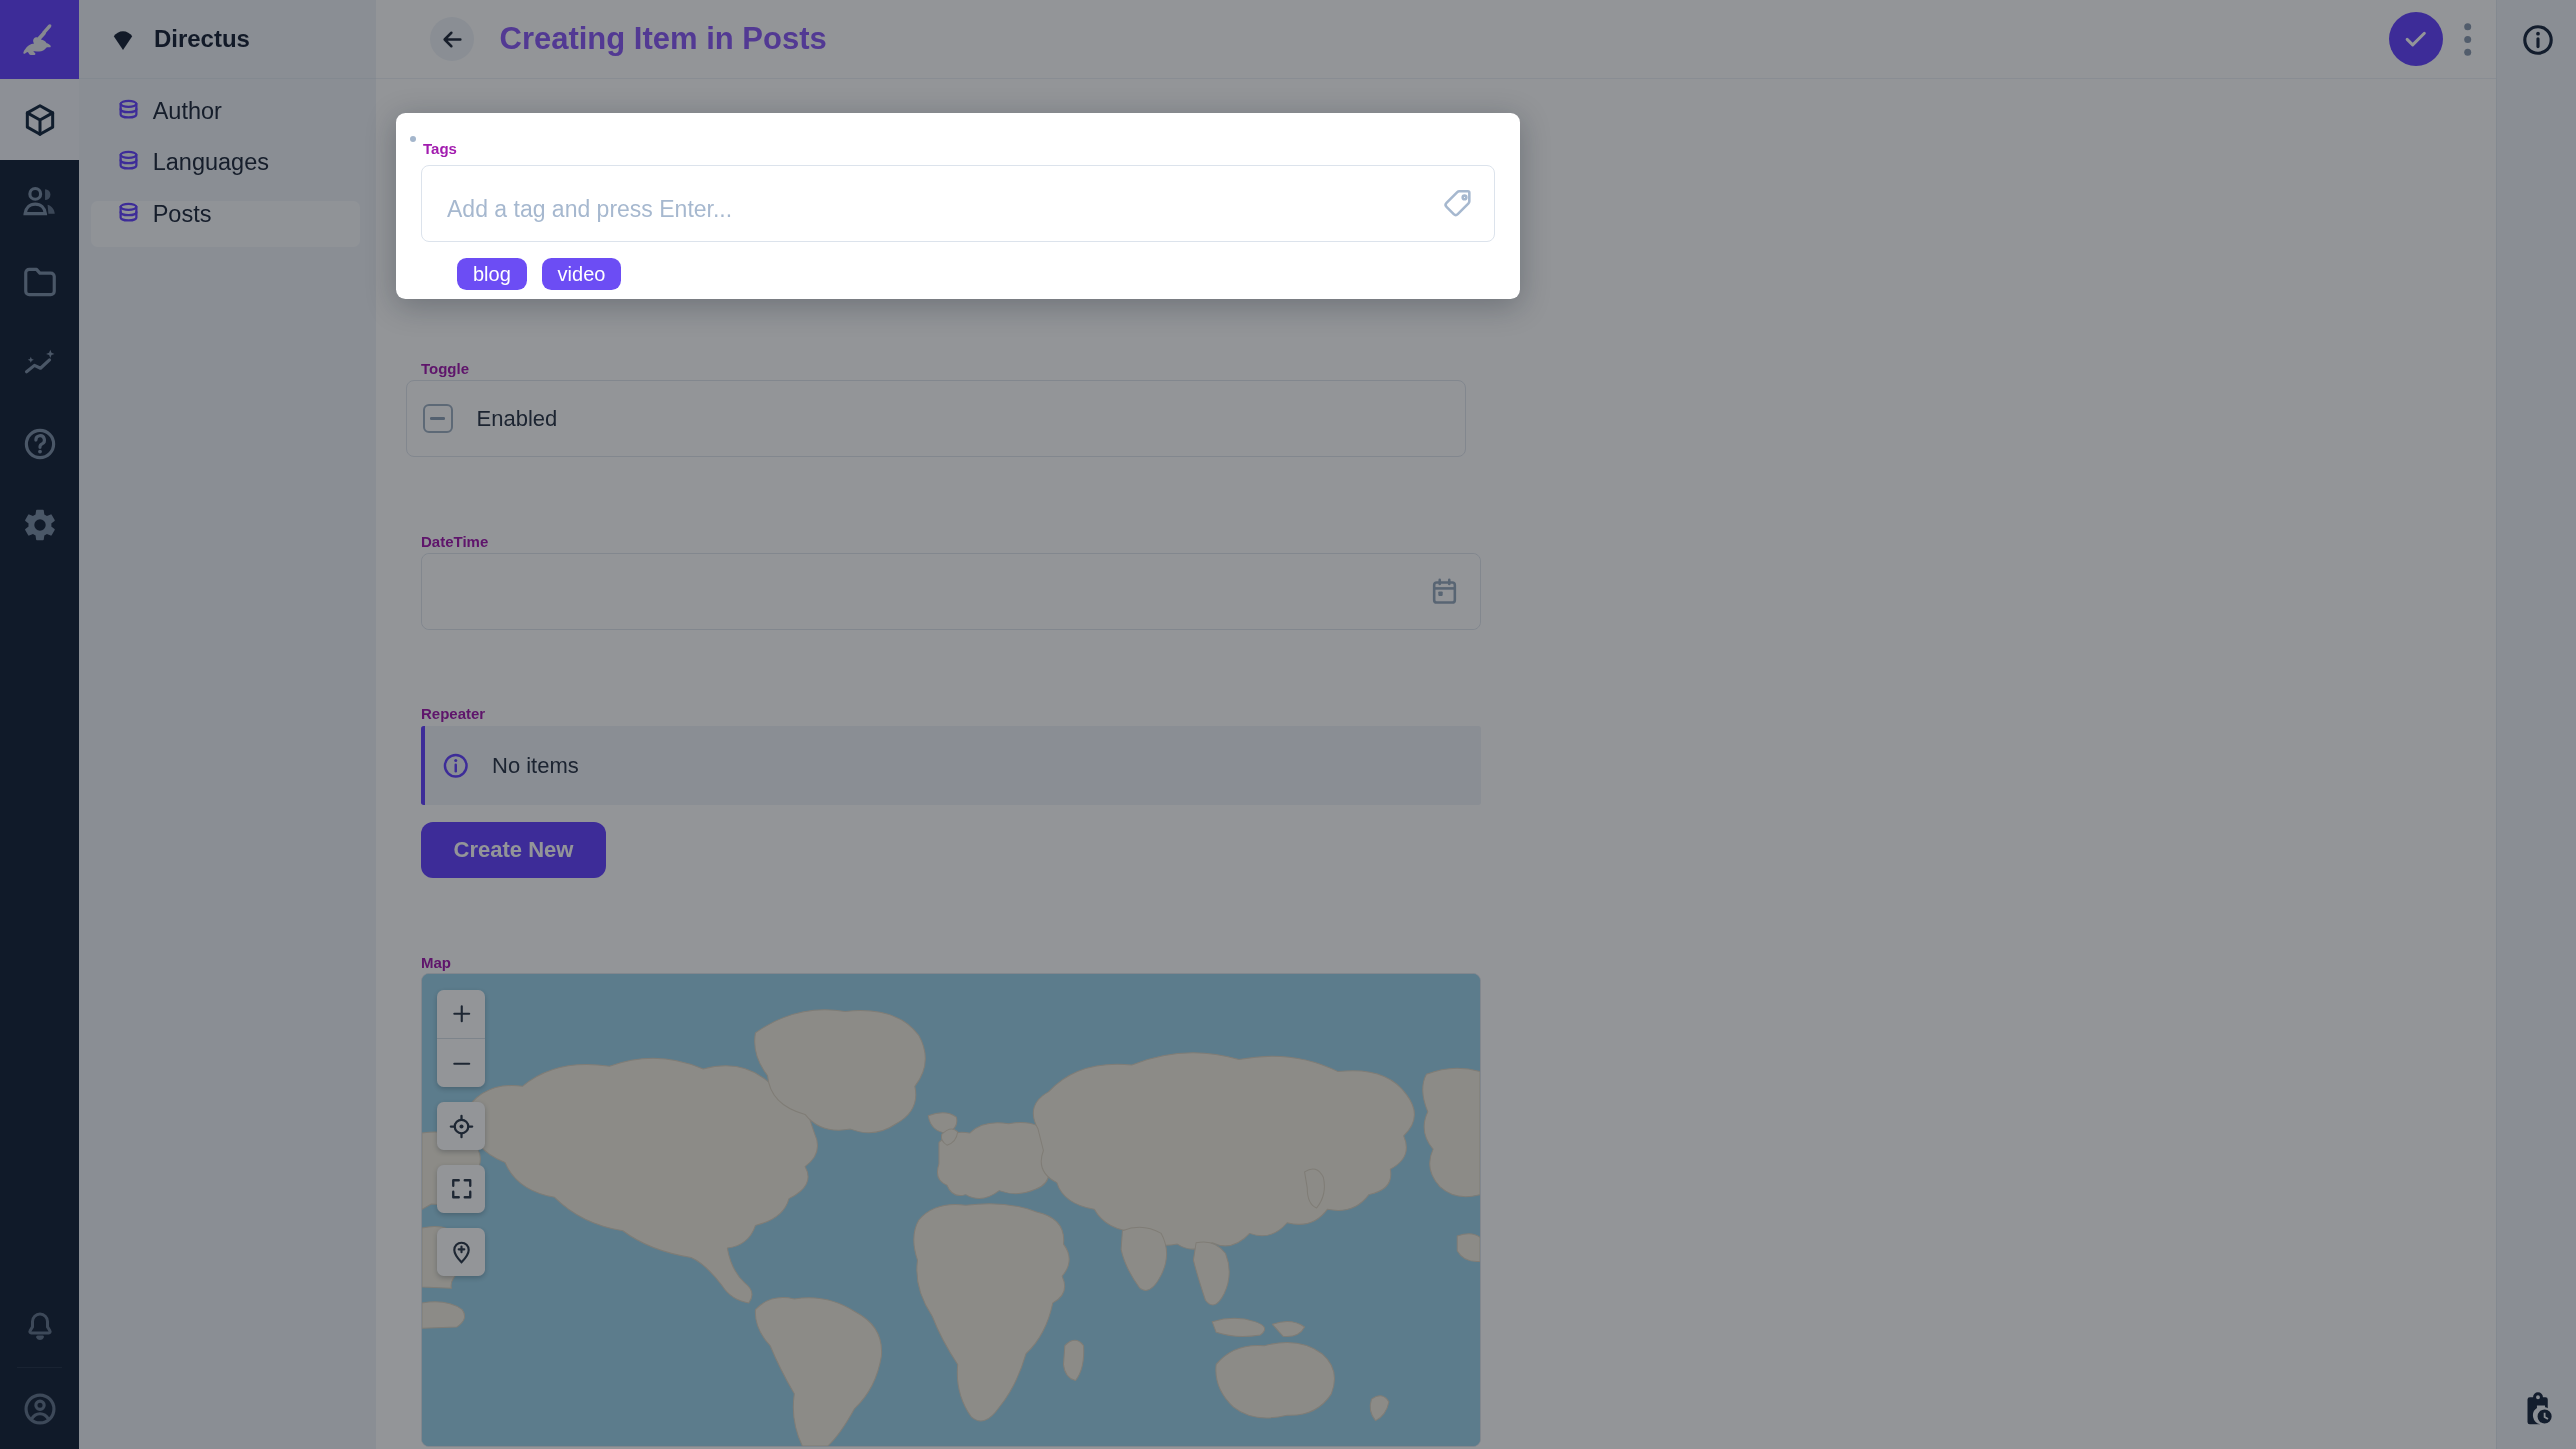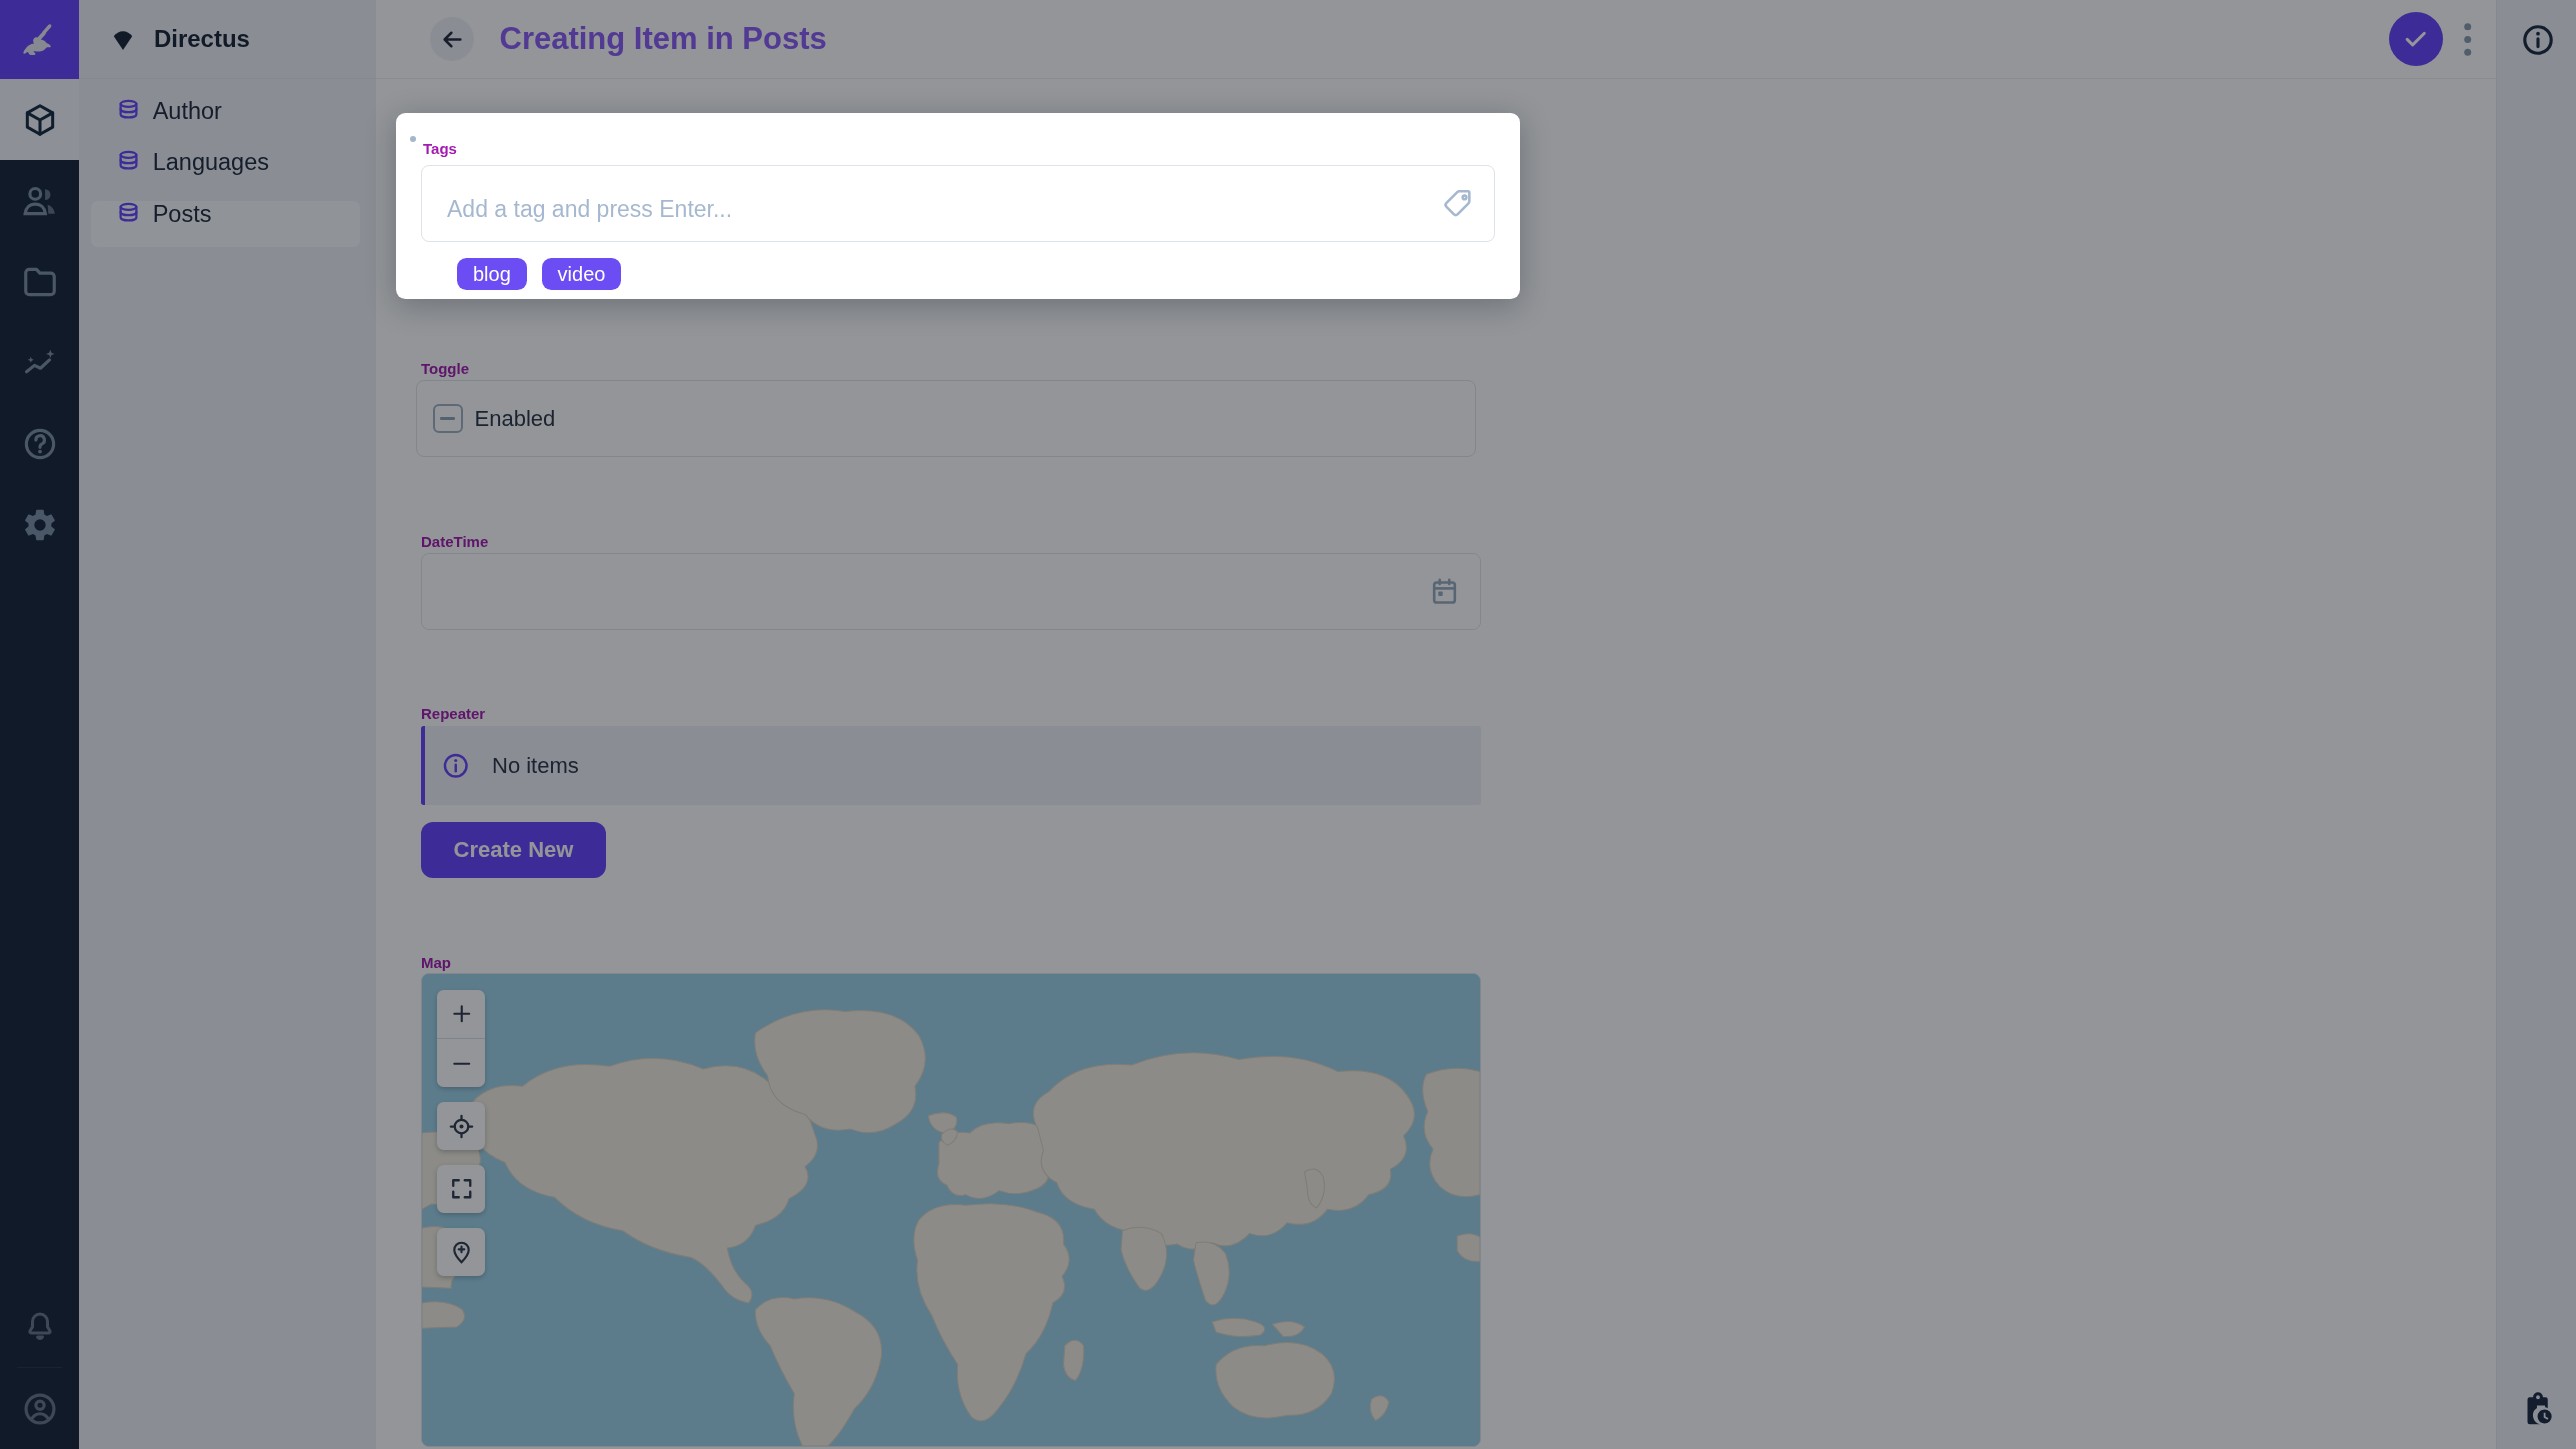--- a/index.html
+++ b/index.html
@@ -102,23 +102,23 @@
   .tag-glyph { position: absolute; right: 20px; top: 22px; color: #A6B8CF; pointer-events: none; }
   .chips { display: flex; gap: 14.8px; margin-top: 16px; padding-left: 36px; }
   .chip {
     height: 32px; border-radius: 9.4px; background: #6C4DF4; color: #ffffff;
     font-size: 20px; font-weight: 500; display: flex; align-items: center;
     padding: 0 16px; cursor: pointer;
   }
 
   
   .lbl-toggle   { position: absolute; left: 45px; top: 261px; }
-  .box-toggle   { position: absolute; left: 40px; top: 301px; width: 1060px; height: 77px;
+  .box-toggle   { position: absolute; left: 30px; top: 301px; width: 1060px; height: 77px;
                   border: 1.3px solid #E0E6EE; border-radius: 8px; display: flex; align-items: center;
-                  padding-left: 16px; gap: 12px; background: #fff; }
+                  padding-left: 16px; gap: 24px; background: #fff; }
   .checkbox-ind { width: 29.5px; height: 29.5px; border: 2px solid #9FB0C3; border-radius: 6px;
                   display: flex; align-items: center; justify-content: center; color: #8FA2B8; cursor: pointer; }
   .checkbox-bar { width: 14.8px; height: 2.7px; background: #8FA2B8; border-radius: 1.3px; }
   .box-text { font-size: 22px; color: #2B3648; }
 
   .lbl-datetime { position: absolute; left: 45px; top: 434px; }
   .box-datetime { position: absolute; left: 45px; top: 474px; width: 1060px; height: 77px;
                   border: 1.3px solid #E0E6EE; border-radius: 8px; background: #fff;
                   display: flex; align-items: center; }
   .box-datetime .cal { position: absolute; right: 20px; color: #97A9BE; }

